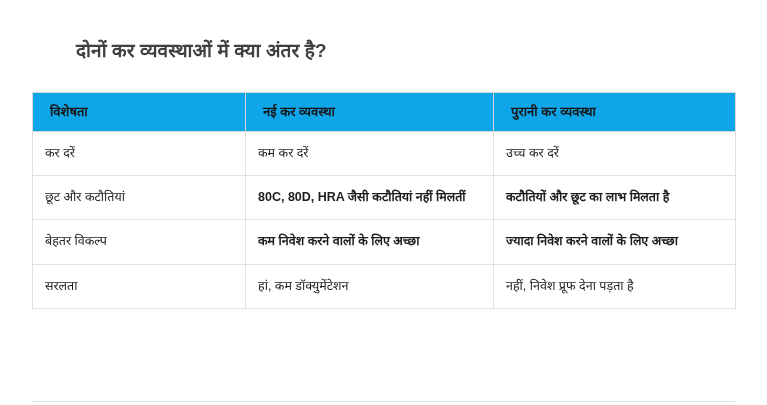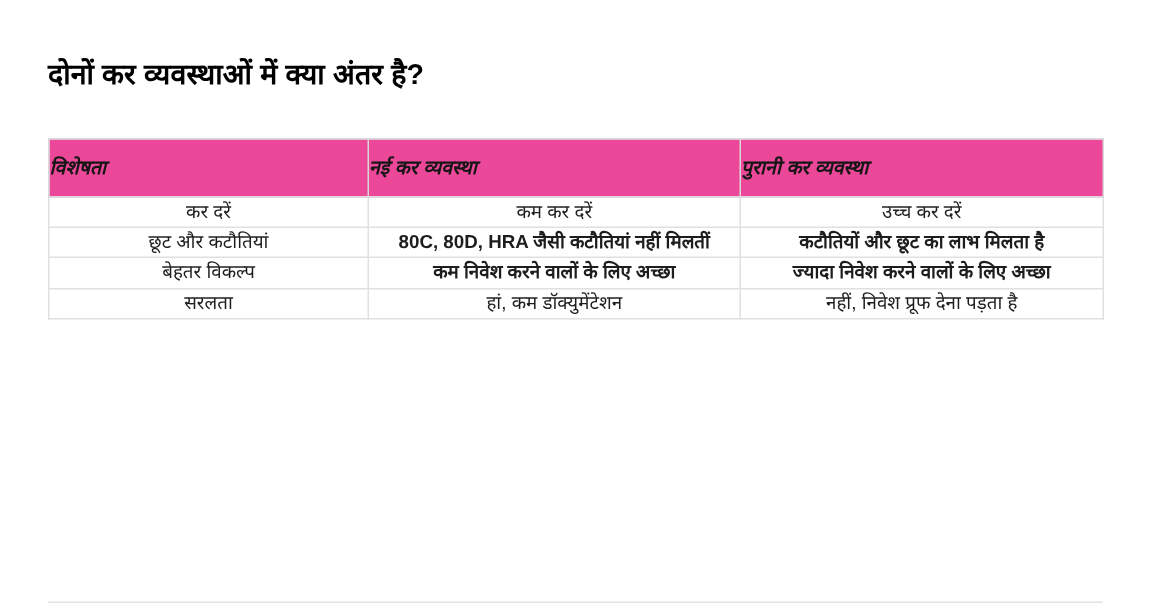--- a/index.html
+++ b/index.html
@@ -17,57 +17,56 @@
   .page {
     width: 767px;
     height: 405px;
     position: relative;
     box-sizing: border-box;
     padding: 0 32px;
   }
   .heading {
     font-size: 19px;
     font-weight: bold;
-    color: #000000;
+    color: #404040;
     letter-spacing: 0.1px;
     padding-top: 26px;
     padding-bottom: 16px;
     line-height: 1.3;
+    margin-left: 44px;
   }
   table.compare {
     width: 703px;
     border-collapse: collapse;
     table-layout: fixed;
     font-size: 12.5px;
     background: #ffffff;
   }
   table.compare col.c1 { width: 213px; }
   table.compare col.c2 { width: 248px; }
   table.compare col.c3 { width: 242px; }
 
   table.compare th {
-    background: #ec4899;
+    background: #0ea5e9;
     font-weight: bold;
     text-align: left;
     color: #161616;
     font-size: 13px;
-    padding: 10px 0;
+    padding: 10px 17px;
     border: 1px solid #d8d8d8;
     vertical-align: middle;
     line-height: 1.35;
-    font-style: italic;
   }
   table.compare td {
     border: 1px solid #e0e0e0;
-    padding: 0 12px;
+    padding: 12px 12px;
     vertical-align: top;
     line-height: 1.55;
     color: #1d1d1d;
     background: #ffffff;
-    text-align: center;
   }
   td.bold-cell {
     font-weight: bold;
     color: #111111;
   }
   .footer-rule {
     position: absolute;
     left: 32px;
     top: 388px;
     width: 703px;

